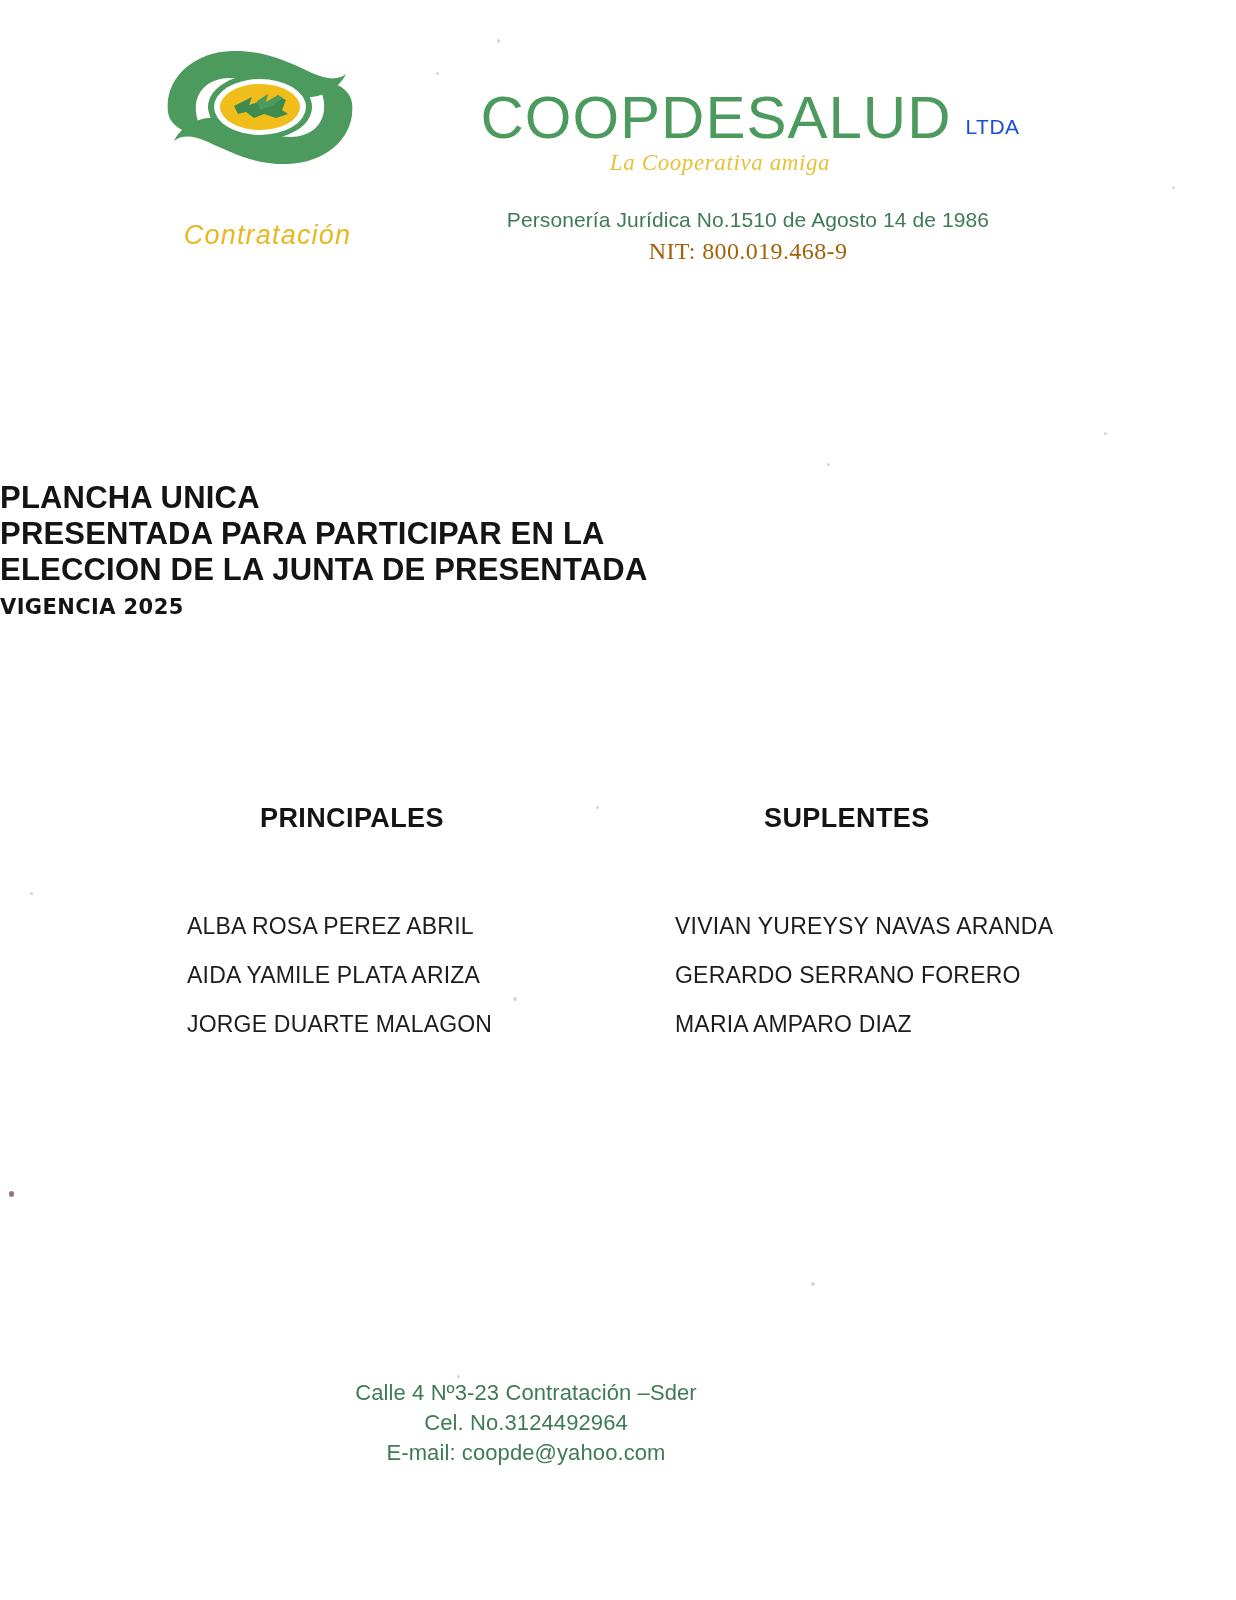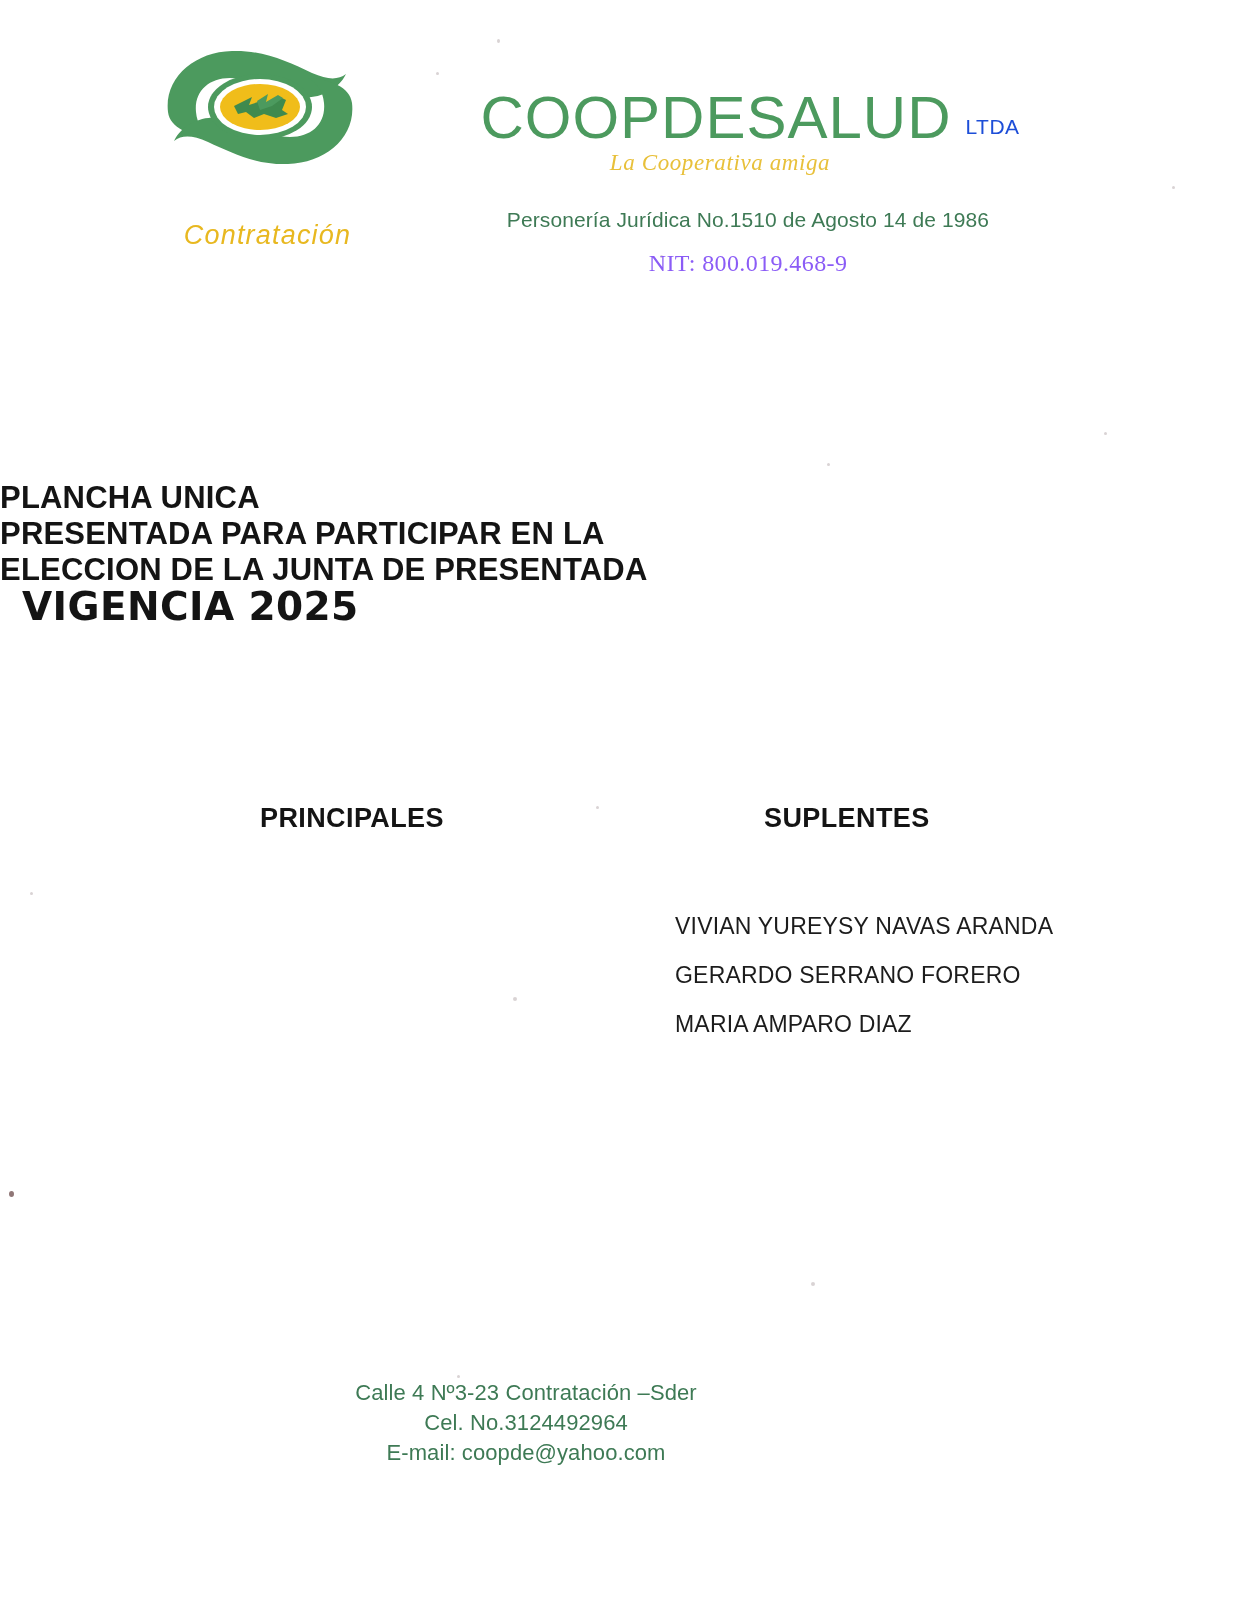--- a/index.html
+++ b/index.html
@@ -112,24 +112,24 @@
     width: 860px;
     text-align: center;
   }
   .legal-personeria {
     font-family: "Liberation Sans", sans-serif;
     font-size: 21px;
     color: #3e7a55;
     letter-spacing: .1px;
   }
   .legal-nit {
-    margin-top: 18px;
+    margin-top: 6px;
     font-family: "Liberation Serif", serif;
     font-size: 24px;
-    color: #8b5cf6;
+    color: #a16207;
     letter-spacing: .4px;
   }
 
   
   .title-block {
     position: absolute;
     left: 0;
     top: 480px;
     width: 1236px;
     text-align: left;
@@ -138,24 +138,23 @@
     font-family: "Liberation Sans", sans-serif;
     font-weight: bold;
     font-size: 31px;
     line-height: 36px;
     letter-spacing: .2px;
     color: #141414;
   }
   .title-line.vigencia {
     font-family: "DejaVu Sans", sans-serif;
     font-weight: bold;
-    font-size: 39px;
+    font-size: 21px;
     letter-spacing: .4px;
     margin-top: 1px;
-    padding-left: 22px;
   }
 
   
   .roster {
     position: absolute;
     left: 0;
     top: 795px;
     width: 1236px;
     padding-left: 24px;
   }
@@ -291,20 +290,25 @@
 
   <div class="roster">
 
     <div class="roster-head">
       <div class="col-head principales">PRINCIPALES</div>
       <div class="col-head suplentes">SUPLENTES</div>
     </div>
 
     <div class="roster-body">
 
+      <div class="names-col left">
+        <div class="name-item">ALBA ROSA PEREZ ABRIL</div>
+        <div class="name-item">AIDA YAMILE PLATA ARIZA</div>
+        <div class="name-item">JORGE DUARTE MALAGON</div>
+      </div>
 
       <div class="names-col right">
         <div class="name-item">VIVIAN YUREYSY NAVAS ARANDA</div>
         <div class="name-item">GERARDO SERRANO FORERO</div>
         <div class="name-item">MARIA AMPARO DIAZ</div>
       </div>
 
     </div>
   </div>
 

